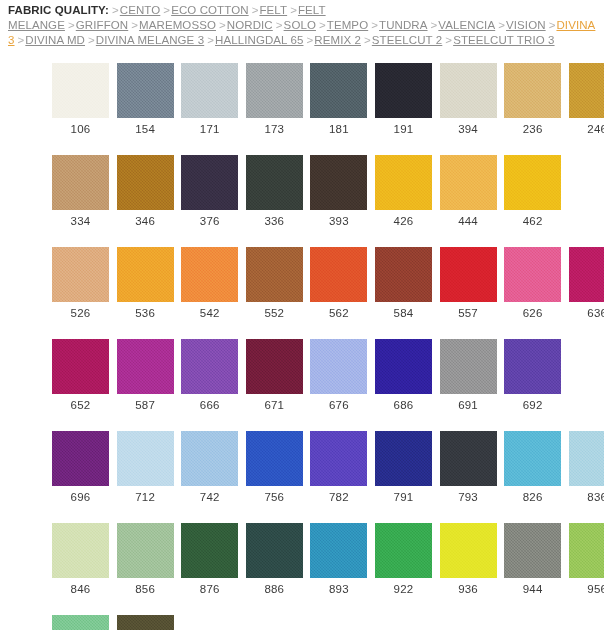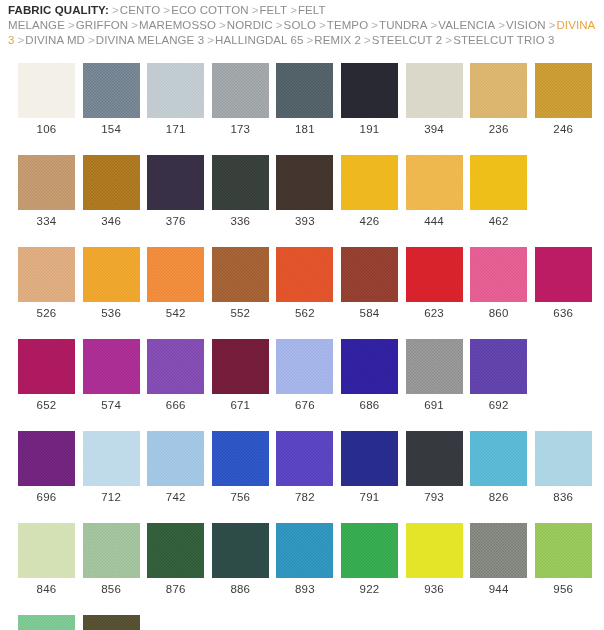--- a/index.html
+++ b/index.html
@@ -27,34 +27,36 @@
     color: #2e2e2e;
     font-weight: bold;
     letter-spacing: 0.1px;
   }
   #quality-header .sep {
     color: #b3b3b3;
     padding: 0 1px 0 3px;
   }
   #quality-header .q {
     color: #8d8d8d;
+    text-decoration: underline;
   }
   #quality-header .q.active {
     color: #e8a33d;
   }
 
   
   #swatch-grid {
     position: relative;
     margin-top: 14px;
     padding-left: 18px;
   }
   .swatch-row {
     display: flex;
     margin-bottom: 20px;
+    margin-left: 34px;
   }
   .swatch-cell {
     width: 57px;
     margin-right: 7.6px;
     display: flex;
     flex-direction: column;
     align-items: flex-start;
   }
   .swatch-chip {
     width: 57px;
@@ -184,39 +186,39 @@
       <div class="swatch-cell">
         <div class="swatch-chip" style="background-color: rgb(224, 79, 40);"></div>
         <div class="swatch-label">562</div>
       </div>
       <div class="swatch-cell">
         <div class="swatch-chip" style="background-color: rgb(142, 60, 45);"></div>
         <div class="swatch-label">584</div>
       </div>
       <div class="swatch-cell">
         <div class="swatch-chip" style="background-color: rgb(214, 32, 42);"></div>
-        <div class="swatch-label">623</div>
+        <div class="swatch-label">557</div>
       </div>
       <div class="swatch-cell">
         <div class="swatch-chip" style="background-color: rgb(228, 89, 141);"></div>
-        <div class="swatch-label">860</div>
+        <div class="swatch-label">626</div>
       </div>
       <div class="swatch-cell">
         <div class="swatch-chip" style="background-color: rgb(184, 26, 94);"></div>
         <div class="swatch-label">636</div>
       </div>
     </div>
     <div class="swatch-row">
       <div class="swatch-cell">
         <div class="swatch-chip" style="background-color: rgb(168, 24, 90);"></div>
         <div class="swatch-label">652</div>
       </div>
       <div class="swatch-cell">
         <div class="swatch-chip" style="background-color: rgb(166, 43, 142);"></div>
-        <div class="swatch-label">574</div>
+        <div class="swatch-label">587</div>
       </div>
       <div class="swatch-cell">
         <div class="swatch-chip" style="background-color: rgb(124, 72, 174);"></div>
         <div class="swatch-label">666</div>
       </div>
       <div class="swatch-cell">
         <div class="swatch-chip" style="background-color: rgb(110, 27, 56);"></div>
         <div class="swatch-label">671</div>
       </div>
       <div class="swatch-cell">

